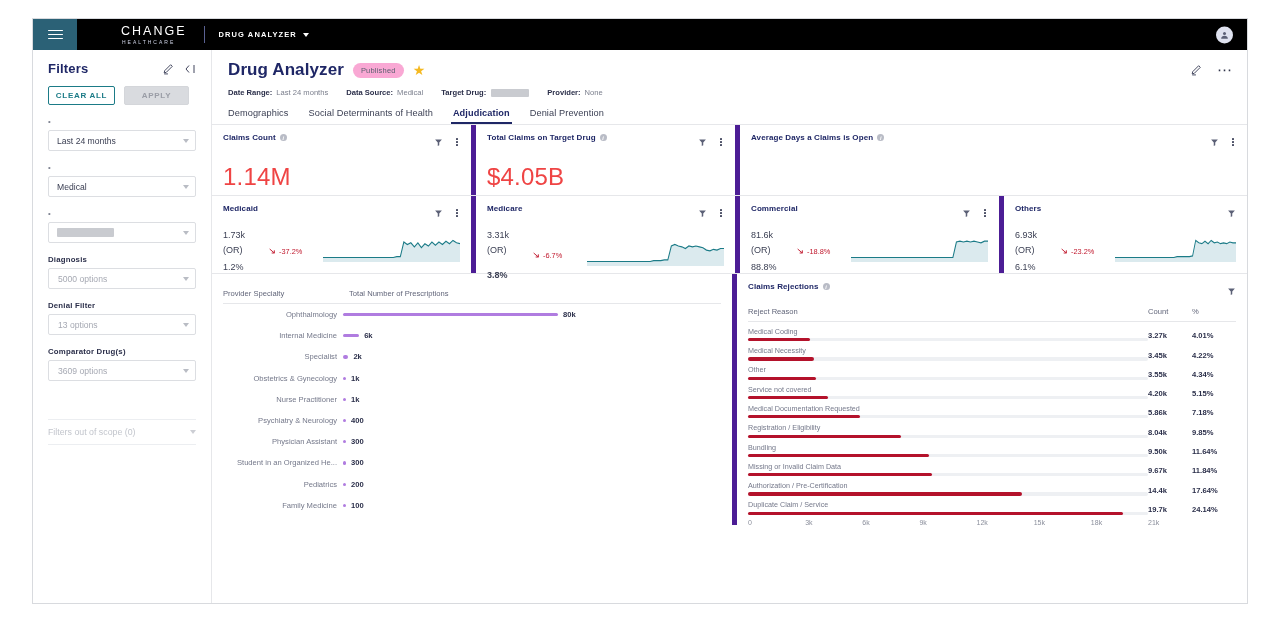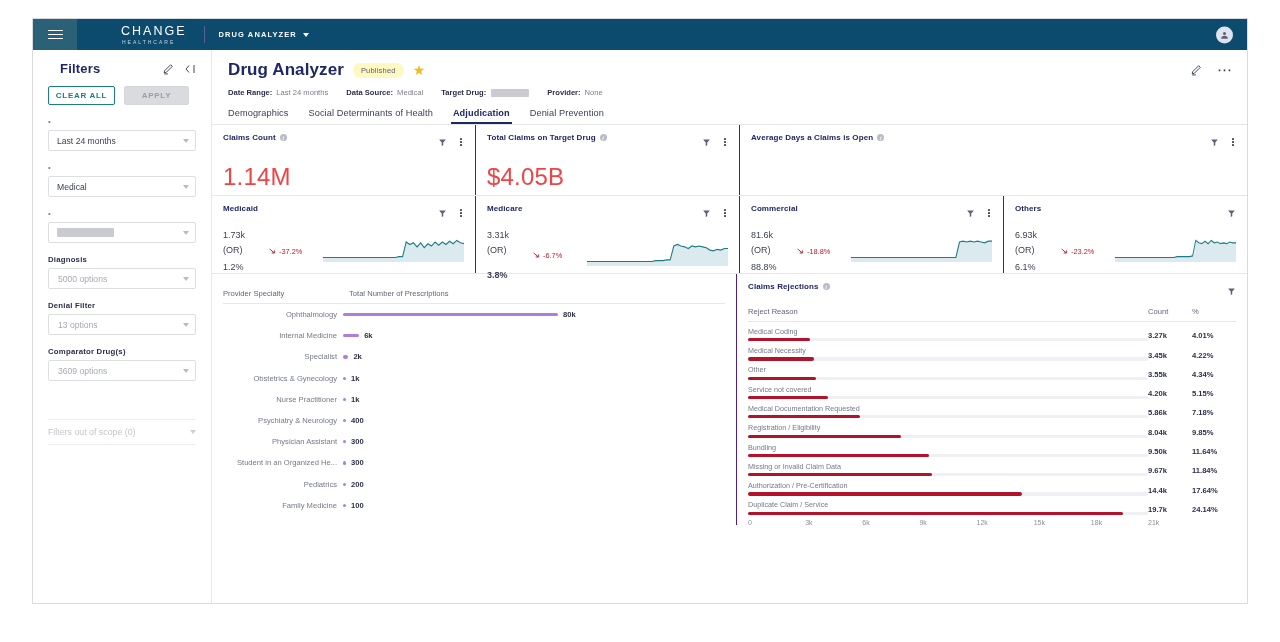--- a/index.html
+++ b/index.html
@@ -12,21 +12,21 @@
   #app {
     position: absolute; left: 32px; top: 18px;
     width: 1216px; height: 586px;
     background: #ffffff;
     border: 1px solid #d8dade;
     display: flex; flex-direction: column;
     overflow: hidden;
   }
   
   .topnav {
-    height: 31px; background: #0c4a6e;
+    height: 31px; background: #000000;
     display: flex; align-items: center; flex: 0 0 31px;
     position: relative;
   }
   .burger-box {
     width: 44px; height: 31px; background: #2b6176;
     display: flex; align-items: center; justify-content: center;
     cursor: pointer;
   }
   .burger { width: 15px; }
   .burger i { display:block; height:1.5px; background:#fff; margin:2.5px 0; border-radius:1px; }
@@ -44,21 +44,21 @@
   .avatar svg { width:9px;height:9px; }
 
   
   .body { flex:1; display:flex; min-height:0; }
 
   
   .sidebar {
     width: 179px; flex:0 0 179px; background:#fff;
     border-right:1px solid #e6e7ea; padding: 11px 15px 0 15px;
   }
-  .side-head { display:flex; align-items:center; justify-content:space-between;margin-left:12px; }
+  .side-head { display:flex; align-items:center; justify-content:space-between; }
   .side-title { font-size:13px; font-weight:700; color:#1f2766; letter-spacing:.2px;}
   .side-icons { display:flex; align-items:center; gap:9px; }
   .ic { cursor:pointer; color:#2b2f4a; display:flex; }
   .ic svg { display:block; }
   .btn-row { display:flex; gap:9px; margin-top:10px; }
   .btn {
     height:19px; font-size:8px; font-weight:700; letter-spacing:.7px;
     display:flex;align-items:center;justify-content:center; cursor:pointer;
     border-radius:2px;
   }
@@ -81,21 +81,21 @@
     font-size:8.8px; color:#c2c5cc; cursor:pointer;
   }
   .out-of-scope .chev { border-top-color:#ccced4; }
 
   
   .main { flex:1; min-width:0; display:flex; flex-direction:column; background:#fff; }
   .page-head { padding:10px 14px 0 16px; position:relative; }
   .title-row { display:flex; align-items:center; gap:9px; }
   .page-title { font-size:17px; font-weight:700; color:#1f2766; letter-spacing:.1px; }
   .pill {
-    background:#fef9c3; color:#5d6170; font-size:7.5px; border-radius:9px;
+    background:#f9a8d4; color:#5d6170; font-size:7.5px; border-radius:9px;
     padding:3px 8px; letter-spacing:.2px;
   }
   .star { color:#f5b921; font-size:14px; line-height:1; cursor:pointer; }
   .head-actions { position:absolute; right:14px; top:13px; display:flex; align-items:center; gap:14px; }
   .dots3 { color:#30344a; font-size:15px; line-height:8px; letter-spacing:1px; cursor:pointer; }
 
   .meta-row { display:flex; align-items:center; gap:18px; margin-top:8px; font-size:7.6px; }
   .meta-k { font-weight:700; color:#2b2f4a; }
   .meta-v { color:#7a7e8c; margin-left:4px; }
   .meta-item { display:flex; align-items:center; }
@@ -103,21 +103,21 @@
 
   .tabs { display:flex; gap:20px; margin-top:11px; }
   .tab { font-size:9.2px; color:#3c4054; padding-bottom:6px; cursor:pointer; position:relative; letter-spacing:.1px;}
   .tab.active { font-weight:700; color:#1f2766; }
   .tab.active:after {
     content:""; position:absolute; left:-2px; right:-2px; bottom:0; height:2px; background:#1f2766;
   }
 
   .content { flex:1; overflow:hidden; }
   .row { display:flex; border-top:1px solid #e6e7ea; }
-  .card { border-right:1px solid #4c1d95; position:relative; padding:8px 11px 0 11px; }
+  .card { border-right:5px solid #4c1d95; position:relative; padding:8px 11px 0 11px; }
   .card:last-child { border-right:none; }
   .card-head { display:flex; align-items:flex-start; justify-content:space-between; }
   .card-title { font-size:8px; font-weight:700; color:#1f2766; letter-spacing:.1px; display:flex; align-items:center; gap:4px;}
   .info { width:7px;height:7px;border-radius:50%;background:#b9bcc6;color:#fff;font-size:5.5px;
           display:flex;align-items:center;justify-content:center;font-weight:700; font-style:italic;}
   .card-tools { display:flex; align-items:center; gap:11px; }
   .funnel { cursor:pointer; }
   .vdots { display:flex;flex-direction:column;gap:1.6px; cursor:pointer; padding:1px 2px;}
   .vdots b { width:1.7px;height:1.7px;background:#40445c;border-radius:50%;display:block; }
   .kpi-val { font-size:24px; color:#ef4444; margin-top:12px; font-weight:400; letter-spacing:.2px;}

